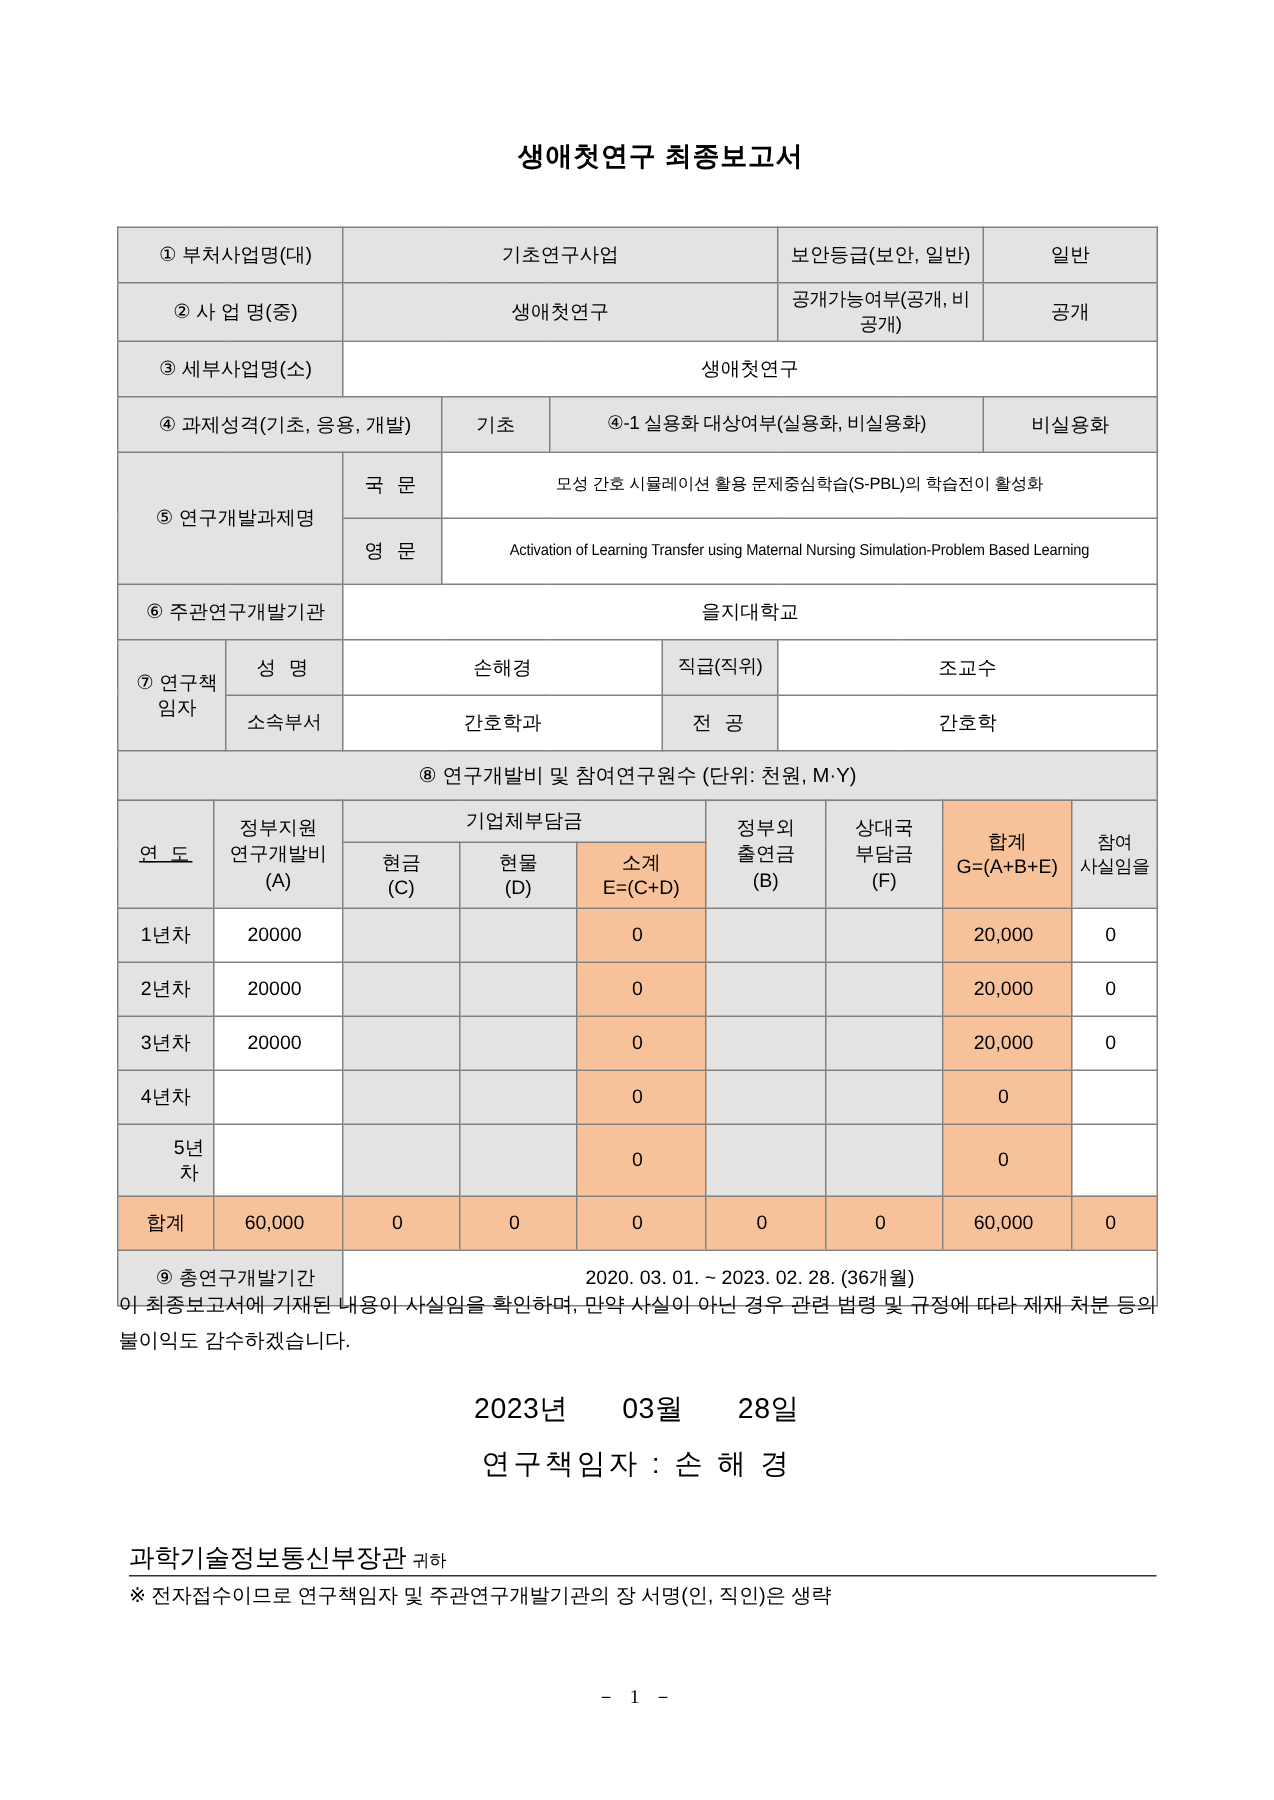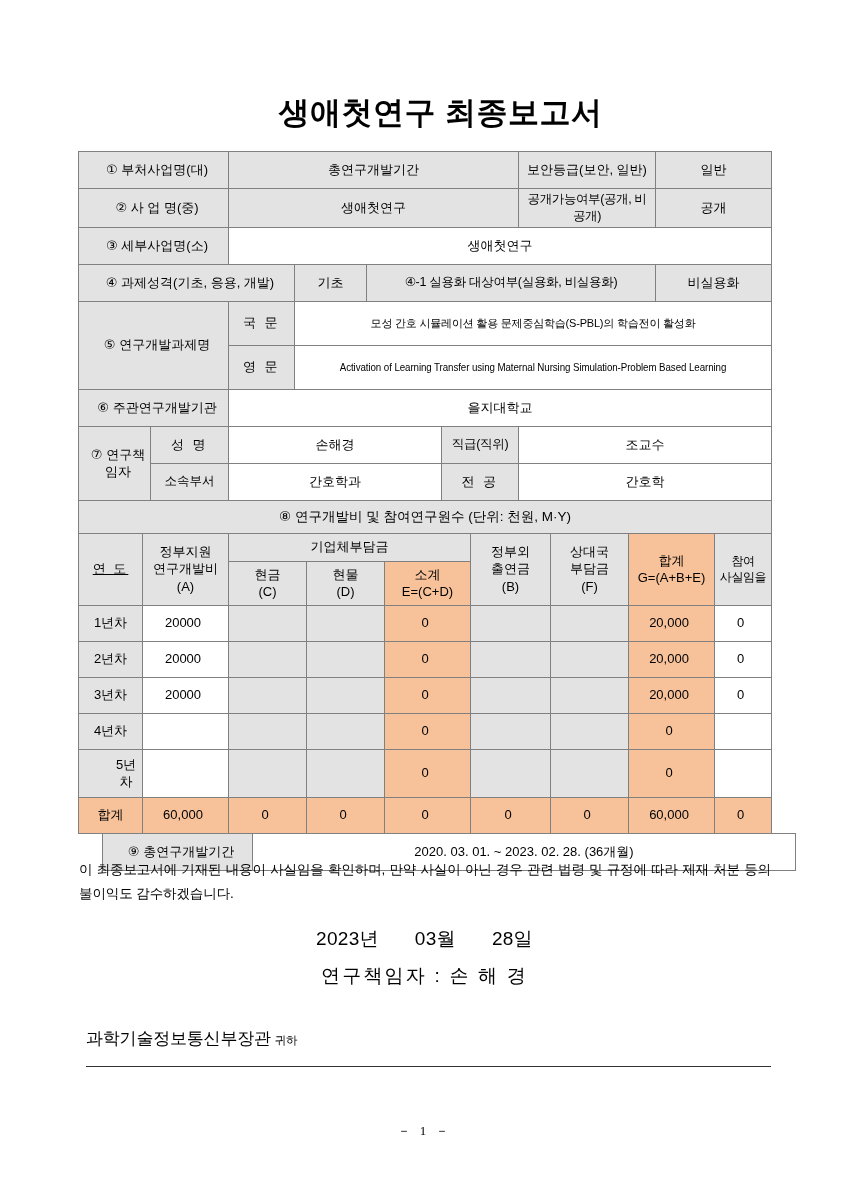--- a/index.html
+++ b/index.html
@@ -35,21 +35,21 @@
     white-space: nowrap;
   }
 
   
   .doc-title {
     position: absolute;
     left: 0;
     right: 0;
     top: 92px;
     text-align: center;
-    font-size: 31px;
+    font-size: 18px;
     font-weight: bold;
     letter-spacing: 0.5px;
     padding-left: 32px;
   }
 
   
   .tbl-wrap {
     position: absolute;
     left: 78px;
     top: 151px;
@@ -116,21 +116,21 @@
   .sig-org    { top: 1000px; }
   .spaced { letter-spacing: 2.2px; }
 
   
   .minister {
     position: absolute;
     left: 86px;
     top: 1027px;
     width: 685px;
     border-bottom: 1.4px solid #333;
-    padding-bottom: 16px;
+    padding-bottom: 0;
     font-size: 17px;
     letter-spacing: -0.2px;
   }
   .minister .suffix {
     font-size: 11.5px;
     margin-left: 4px;
   }
 
   
   .note {
@@ -172,21 +172,21 @@
         <col style="width:77px">
         <col style="width:80px">
         <col style="width:57px">
         <col style="width:58px">
         <col style="width:58px">
       </colgroup>
 
       <tbody>
           <tr class="r-h40">
         <td class="gray lbl-l" colspan="2">① 부처사업명(대)</td>
-        <td class="gray" colspan="4">총연구개발기간</td>
+        <td class="gray" colspan="4">기초연구사업</td>
         <td class="gray" colspan="2">보안등급(보안, 일반)</td>
         <td class="gray" colspan="2">일반</td>
       </tr>
 
       <tr class="r-h40">
         <td class="gray lbl-l" colspan="2">② 사  업  명(중)</td>
         <td class="gray" colspan="4">생애첫연구</td>
         <td class="gray" colspan="2" style="font-size:12.5px;letter-spacing:-0.4px;">공개가능여부(공개, 비공개)</td>
         <td class="gray" colspan="2">공개</td>
       </tr>
@@ -362,21 +362,21 @@
             <td class="orange num" style="height: 36px;">0</td>
             <td class="orange num" style="height: 36px;">0</td>
             <td class="orange num" style="height: 36px;">0</td>
             <td class="orange num" style="height: 36px;">0</td>
             <td class="orange num" style="height: 36px;">60,000</td>
             <td class="orange num" style="height: 36px;">0</td>
           </tr>
         </tbody>
     </table>
 
-    <table class="main" style="margin-top:-1px;margin-left:24px;">
+    <table class="main" style="margin-top:-1px;">
       <colgroup>
         <col style="width:150px">
         <col style="width:543px">
       </colgroup>
       <tbody>
           <tr class="r-h40">
         <td class="gray lbl-l">⑨ 총연구개발기간</td>
         <td class="white">2020. 03. 01. ~ 2023. 02. 28. (36개월)</td>
       </tr>
     </tbody>
@@ -387,16 +387,17 @@
 
   <div class="sig sig-date">
     <span>2023년</span><span class="gap"></span><span>03월</span><span class="gap"></span><span>28일</span>
   </div>
   <div class="sig sig-pi spaced">연구책임자 : 손 해 경</div>
 
   <div class="minister">
     <span>과학기술정보통신부장관</span><span class="suffix">귀하</span>
   </div>
 
+  <div class="note">※ 전자접수이므로 연구책임자 및 주관연구개발기관의 장 서명(인, 직인)은 생략</div>
 
   <div class="pageno">－ 1 －</div>
 
 </div>
 
 </body></html>

